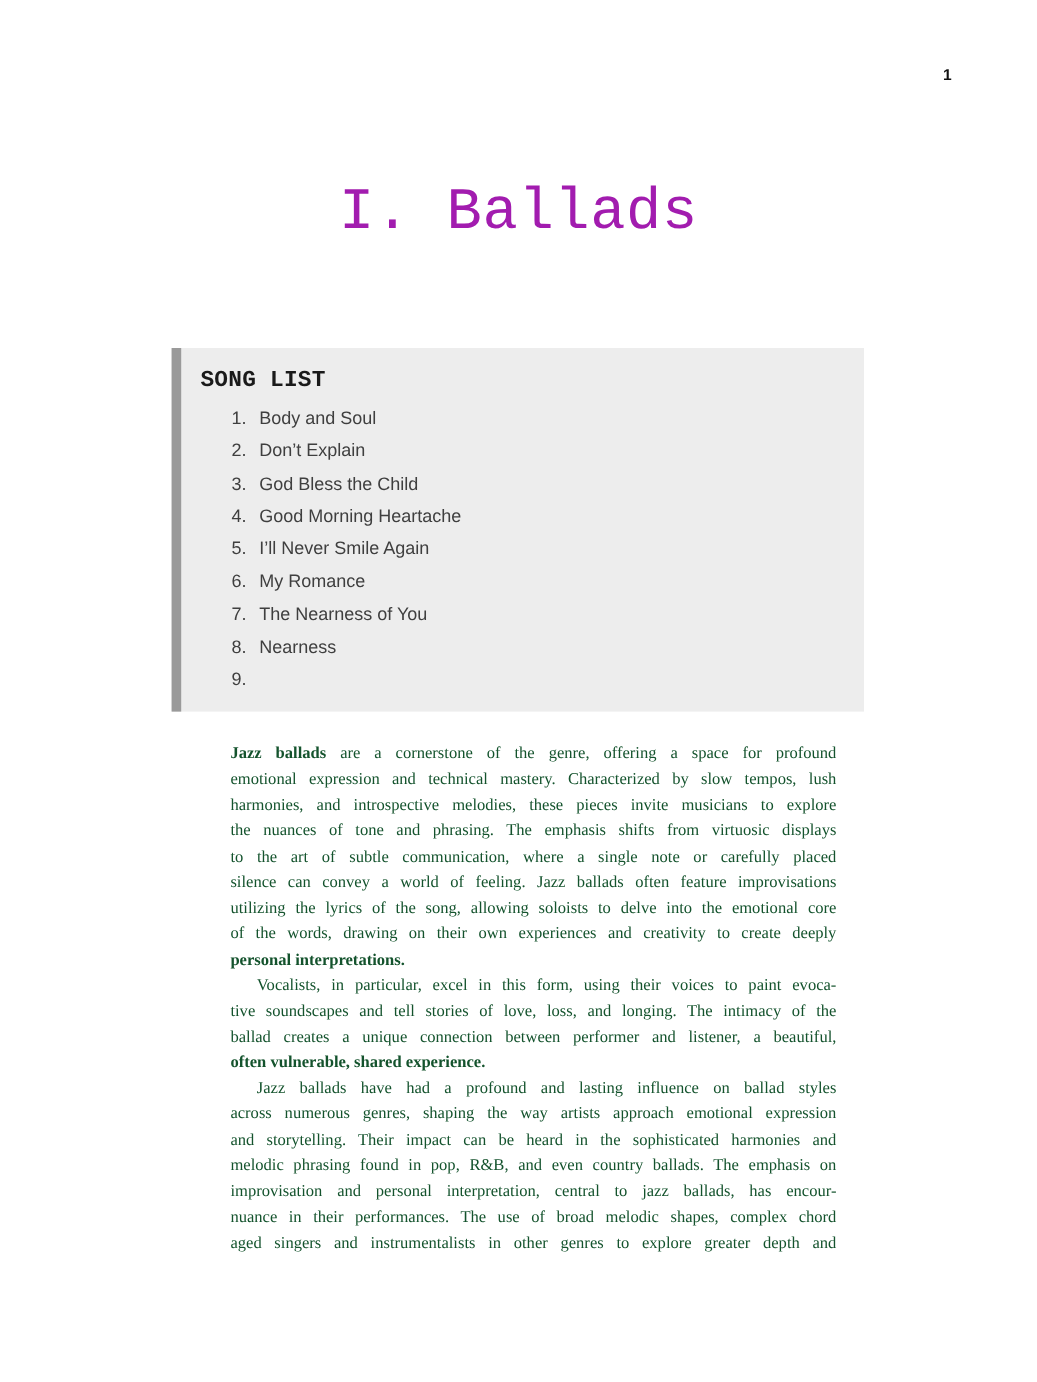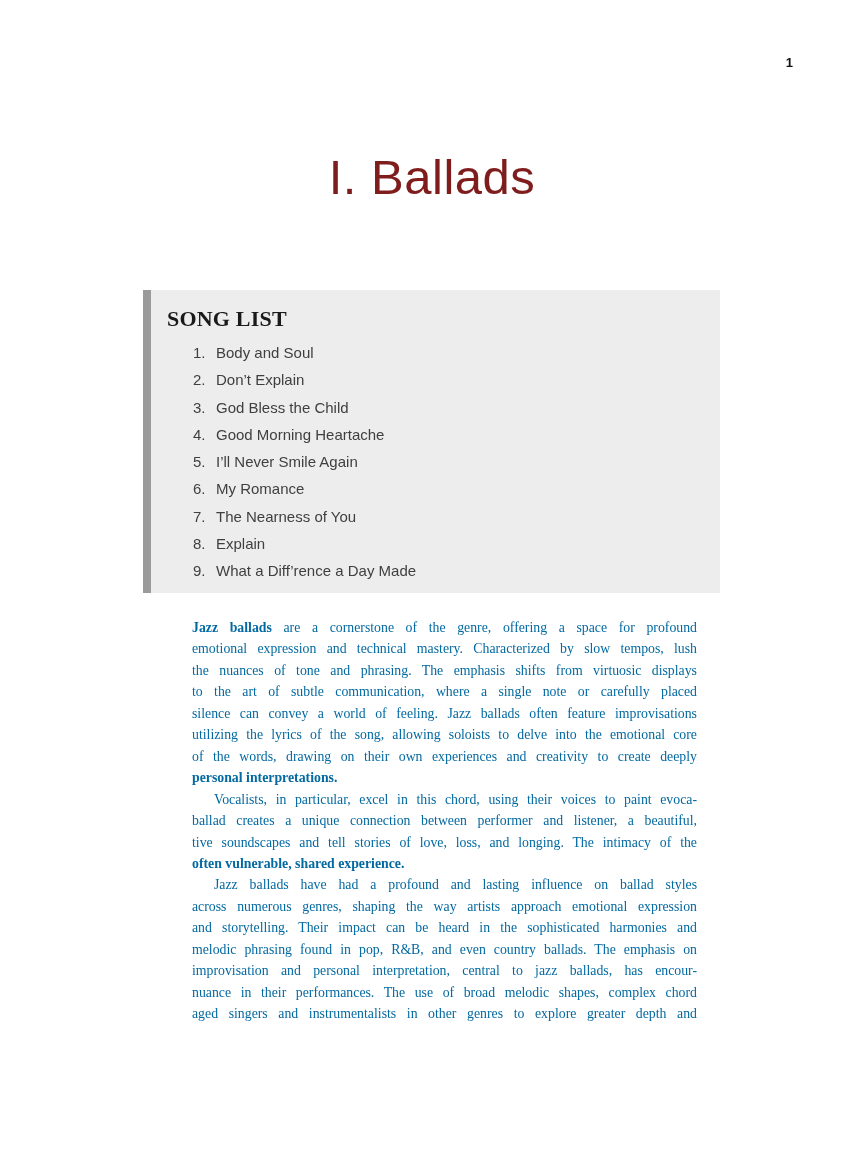--- a/index.html
+++ b/index.html
@@ -19,41 +19,41 @@
     font-weight: bold;
     color: #111111;
     font-family: "Liberation Sans", sans-serif;
   }
   .chapter-title {
     position: absolute;
     top: 116px;
     left: 0;
     width: 100%;
     text-align: center;
-    font-family: Liberation Sans, sans-serif;
+    font-family: Liberation Mono, monospace;
     font-weight: 500;
     font-size: 49px;
     letter-spacing: 0.5px;
-    color: #7f1d1d;
+    color: #a21caf;
   }
   .song-box {
     position: absolute;
     left: 143px;
     top: 290px;
     width: 577px;
     height: 303px;
     box-sizing: border-box;
     background: #ededed;
     border-left: 8px solid #9a9a9a;
     padding: 16px 0 0 16px;
   }
   .song-heading {
-    font-family: Liberation Serif, serif;
+    font-family: Liberation Mono, monospace;
     font-weight: bold;
-    font-size: 22px;
+    font-size: 19px;
     letter-spacing: 0.2px;
     color: #1a1a1a;
     margin: 0 0 7px 0;
   }
   .song-list { padding-left: 26px; }
   .song-item {
     display: flex;
     align-items: baseline;
     height: 27.3px;
     line-height: 27.3px;
@@ -67,21 +67,21 @@
     color: #3f3f3f;
   }
   .body-text {
     position: absolute;
     left: 192px;
     top: 617px;
     width: 505px;
     font-family: "Liberation Serif", serif;
     font-size: 13.8px;
     line-height: 21.45px;
-    color: #0369a1;
+    color: #14532d;
   }
   .line {
     text-align: justify;
     text-align-last: justify;
     white-space: normal;
   }
   .line.last {
     text-align: left;
     text-align-last: left;
     font-weight: bold;
@@ -124,44 +124,44 @@
       <div class="song-item">
         <span class="song-num">6.</span>
         <span>My Romance</span>
       </div>
       <div class="song-item">
         <span class="song-num">7.</span>
         <span>The Nearness of You</span>
       </div>
       <div class="song-item">
         <span class="song-num">8.</span>
-        <span>Explain</span>
+        <span>Nearness</span>
       </div>
       <div class="song-item">
         <span class="song-num">9.</span>
-        <span>What a Diff’rence a Day Made</span>
       </div>
     </div>
   </div>
 
   <div class="body-text">
     <div>
       <div class="line"><span class="lead-bold">Jazz ballads</span><span> are a cornerstone of the genre, offering a space for profound</span></div>
       <div class="line">emotional expression and technical mastery. Characterized by slow tempos, lush</div>
+      <div class="line">harmonies, and introspective melodies, these pieces invite musicians to explore</div>
       <div class="line">the nuances of tone and phrasing. The emphasis shifts from virtuosic displays</div>
       <div class="line">to the art of subtle communication, where a single note or carefully placed</div>
       <div class="line">silence can convey a world of feeling. Jazz ballads often feature improvisations</div>
       <div class="line">utilizing the lyrics of the song, allowing soloists to delve into the emotional core</div>
       <div class="line">of the words, drawing on their own experiences and creativity to create deeply</div>
       <div class="line last">personal interpretations.</div>
     </div>
     <div>
-      <div class="line indent">Vocalists, in particular, excel in this chord, using their voices to paint evoca-</div>
+      <div class="line indent">Vocalists, in particular, excel in this form, using their voices to paint evoca-</div>
+      <div class="line">tive soundscapes and tell stories of love, loss, and longing. The intimacy of the</div>
       <div class="line">ballad creates a unique connection between performer and listener, a beautiful,</div>
-      <div class="line">tive soundscapes and tell stories of love, loss, and longing. The intimacy of the</div>
       <div class="line last">often vulnerable, shared experience.</div>
     </div>
     <div>
       <div class="line indent">Jazz ballads have had a profound and lasting influence on ballad styles</div>
       <div class="line">across numerous genres, shaping the way artists approach emotional expression</div>
       <div class="line">and storytelling. Their impact can be heard in the sophisticated harmonies and</div>
       <div class="line">melodic phrasing found in pop, R&amp;B, and even country ballads. The emphasis on</div>
       <div class="line">improvisation and personal interpretation, central to jazz ballads, has encour-</div>
       <div class="line">nuance in their performances. The use of broad melodic shapes, complex chord</div>
       <div class="line">aged singers and instrumentalists in other genres to explore greater depth and</div>

